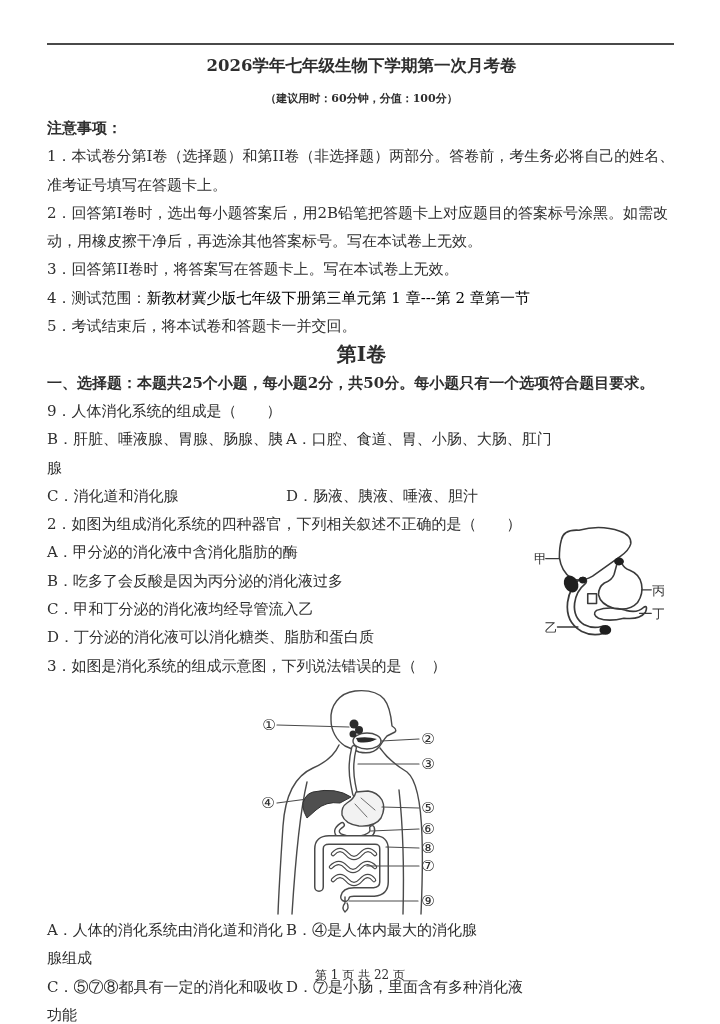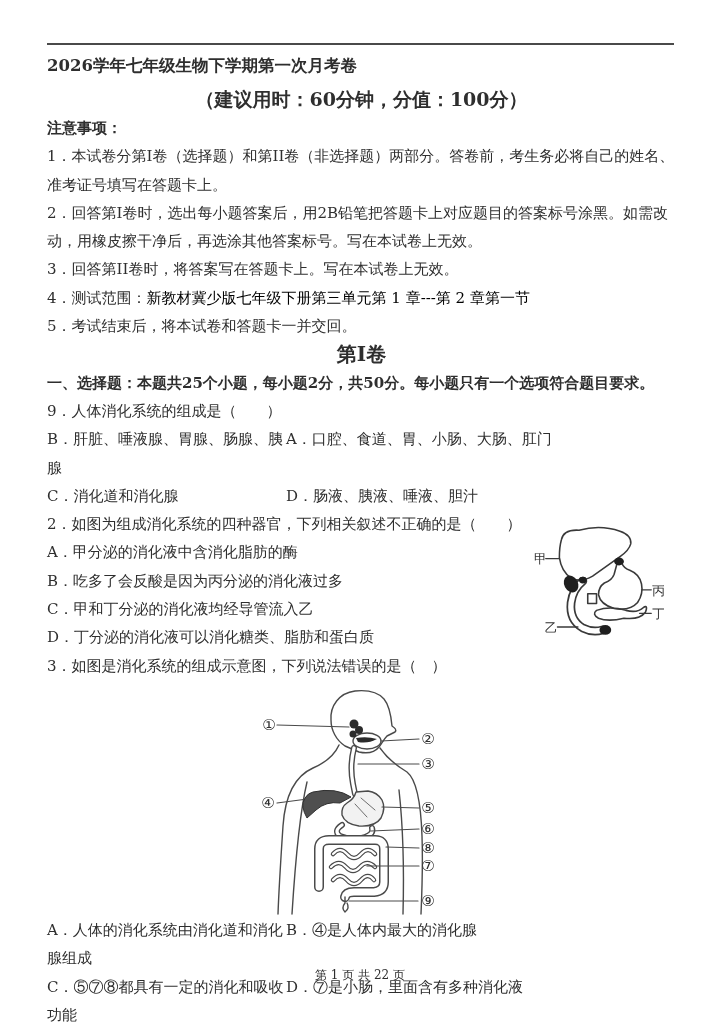--- a/index.html
+++ b/index.html
@@ -5,22 +5,22 @@
   html,body{margin:0;padding:0;background:#ffffff;}
   body{
     width:720px;height:1024px;position:relative;overflow:hidden;
     font-family:"DejaVu Serif","Liberation Serif",serif;
     color:#2e2e2e;
     -webkit-font-smoothing:antialiased;
   }
   .page{position:absolute;inset:0;background:#fff;}
   .top-rule{position:absolute;left:47px;right:46px;top:43px;border-top:2px solid #4a4a4a;}
   .content{position:absolute;left:47px;top:43px;width:629px;font-size:15px;line-height:28.3px;}
-  .doc-title{margin-top:8px;text-align:left;font-size:16.5px;font-weight:bold;line-height:30px;}
-  .doc-subtitle{margin-top:3px;text-align:center;font-size:19px;font-weight:bold;line-height:30px;}
+  .doc-title{margin-top:8px;text-align:center;font-size:16.5px;font-weight:bold;line-height:30px;}
+  .doc-subtitle{margin-top:3px;text-align:center;font-size:11px;font-weight:bold;line-height:30px;}
   .notice-heading{font-weight:bold;}
   .red{color:#000000;}
   .part-heading{text-align:center;font-weight:bold;font-size:20px;}
   .section-intro{font-weight:bold;}
   .opt-grid{display:grid;grid-template-columns:239px 1fr;column-gap:0;}
   .q2-wrap{position:relative;}
   .q2-figure{position:absolute;top:8px;right:12px;width:132px;height:130px;}
   .q3-figure-box{margin-top:6px;height:230px;position:relative;}
   .q3-figure{position:absolute;left:194px;top:0;width:240px;height:230px;}
   .footer{position:absolute;left:0;right:0;top:961px;text-align:center;font-size:12px;line-height:28px;}

